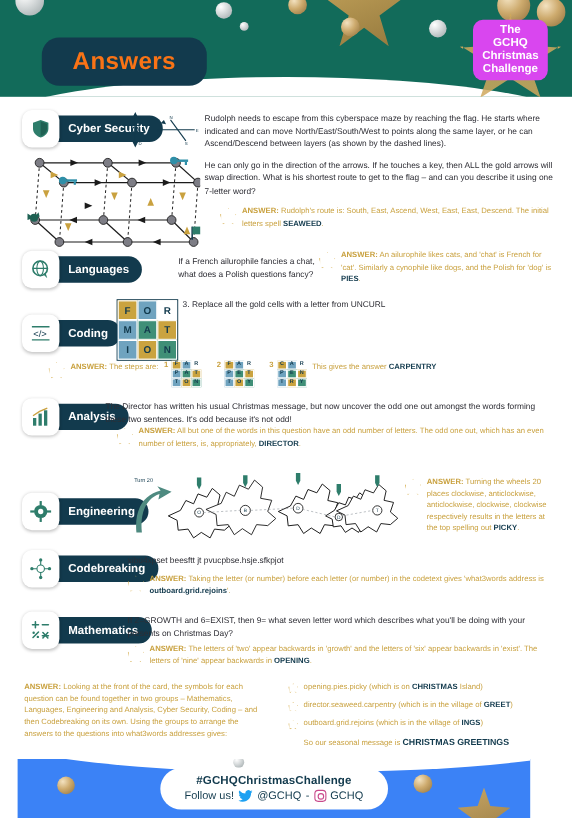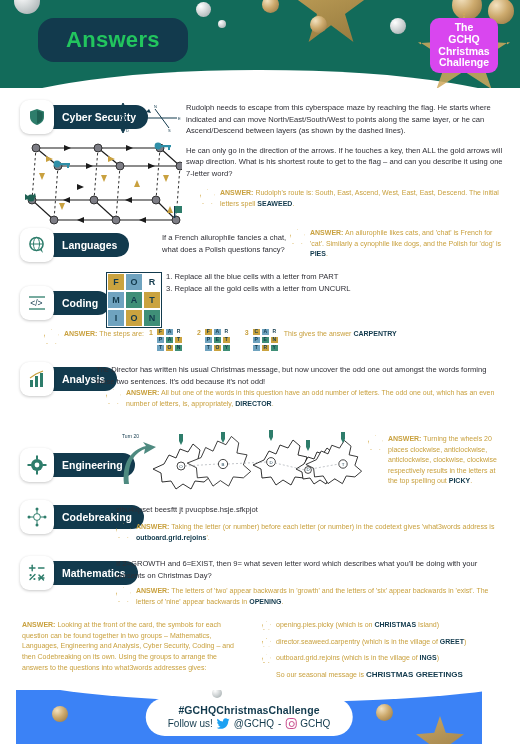--- a/index.html
+++ b/index.html
@@ -24,22 +24,22 @@
   .bauble { position: absolute; border-radius: 50%; }
   .b-silver { background: radial-gradient(circle at 32% 28%, #ffffff 0%, #d6dadb 42%, #9aa4a6 100%); }
   .b-gold   { background: radial-gradient(circle at 32% 28%, #f3e2c0 0%, #cdaa6d 45%, #8e6f3c 100%); }
   .star-deco {
     position: absolute; left: 296px; top: -28px; width: 70px; height: 70px;
     background: linear-gradient(160deg,#cfa85c,#9c7a3c);
     clip-path: polygon(50% 0%, 62% 35%, 100% 38%, 70% 60%, 82% 100%, 50% 76%, 18% 100%, 30% 60%, 0 38%, 38% 35%);
     opacity: .95;
   }
   .answers-pill {
-    position: absolute; left: 38px; top: 18px;
-    background: #123a4d; color: #22c55e;
+    position: absolute; left: 38px; top: 34px;
+    background: #123a4d; color: #f97316;
     padding: 9px 28px; border-radius: 16px;
     font-size: 22px; font-weight: bold; letter-spacing: .3px;
   }
   .logo-wrap { position: absolute; right: 10px; top: 6px; width: 92px; height: 92px; }
   .logo-star {
     position: absolute; left: 0; top: 6px; width: 92px; height: 80px;
     border: 3px solid #cfa85c; border-radius: 4px;
     clip-path: polygon(50% 0%, 62% 35%, 100% 38%, 70% 60%, 82% 100%, 50% 76%, 18% 100%, 30% 60%, 0 38%, 38% 35%);
     background: transparent;
   }
@@ -364,21 +364,20 @@
         <div class="c-white">R</div>
         <div class="c-blue">M</div>
         <div class="c-green">A</div>
         <div class="c-gold">T</div>
         <div class="c-blue">I</div>
         <div class="c-gold">O</div>
         <div class="c-green">N</div>
       </div>
 
     <div class="qtext" style="left:166px;top:-1px;width:338px;">
-      <p style="margin:0">1. Replace all the blue cells with a letter from PART</p>
       <p style="margin:0">3. Replace all the gold cells with a letter from UNCURL</p>
     </div>
 
     <div class="ans-block" style="left:44px;top:56px;width:460px;">
       <div class="ans-star">
           <i></i>
         </div>
       <div class="ans-text" style="display:flex;align-items:flex-start;gap:5px;">
         <span style="padding-top:1px;white-space:nowrap;">
           <b class="lab">ANSWER:</b>

